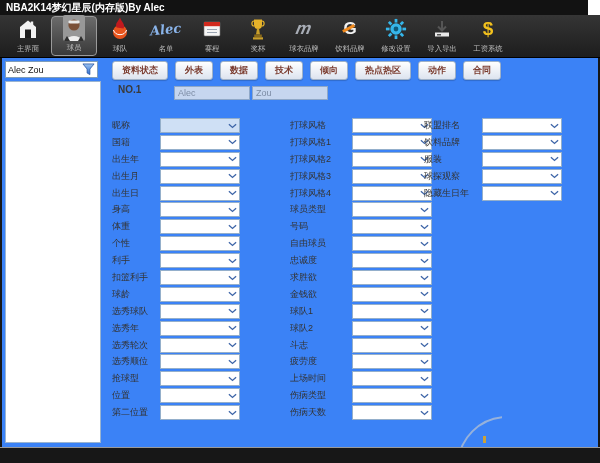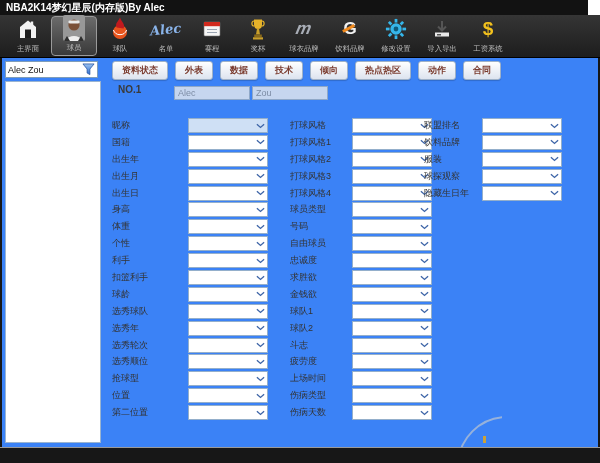--- a/index.html
+++ b/index.html
@@ -40,21 +40,21 @@
   .no1{position:absolute;left:116px;top:26px;font-size:10px;font-weight:600;color:#3a3a3a;}
   .pname{position:absolute;top:28px;width:76px;height:14px;background:#c6d6ef;
          border:1px solid #8fa8c8;font-size:9px;color:#7d8da5;line-height:12px;
          padding-left:3px;box-sizing:border-box;}
   .pname.first{left:172px;} .pname.last{left:250px;}
   
   .fcol{position:absolute;top:60px;}
   .fcol1{left:110px;} .fcol2{left:258px;margin-left:30px;} .fcol3{left:422px;}
   .frow{display:flex;align-items:center;height:15px;margin-bottom:1.9px;}
   .flabel{font-size:9px;color:#333;white-space:nowrap;}
-  .fcol1 .flabel{width:76px;} .fcol2 .flabel{width:62px;} .fcol3 .flabel{width:58px;}
+  .fcol1 .flabel{width:48px;} .fcol2 .flabel{width:62px;} .fcol3 .flabel{width:58px;}
   .fdrop{width:80px;height:15px;border:1px solid #94afcb;background:#fff;box-sizing:border-box;
          display:flex;align-items:center;justify-content:flex-end;padding-right:2px;cursor:pointer;}
   .fdrop.focused{background:#cfe0f5;}
   
   .wm-arc{position:absolute;left:455px;top:358px;width:96px;height:96px;border-radius:50%;
           border:2px solid rgba(226,216,196,.55);clip-path:inset(0 55% 55% 0);}
   .wm-dot{position:absolute;left:481px;top:378px;width:3px;height:7px;background:#c9a23b;}
 </style>
 </head>
 <body>

